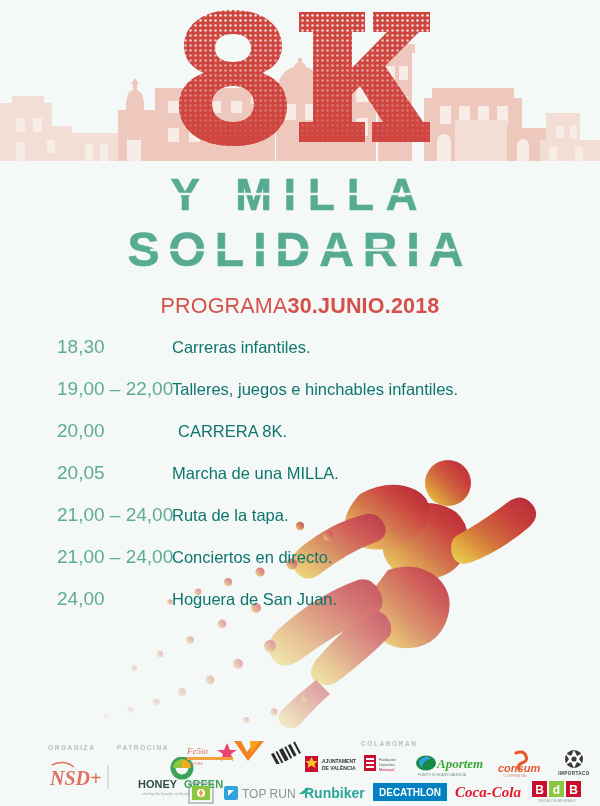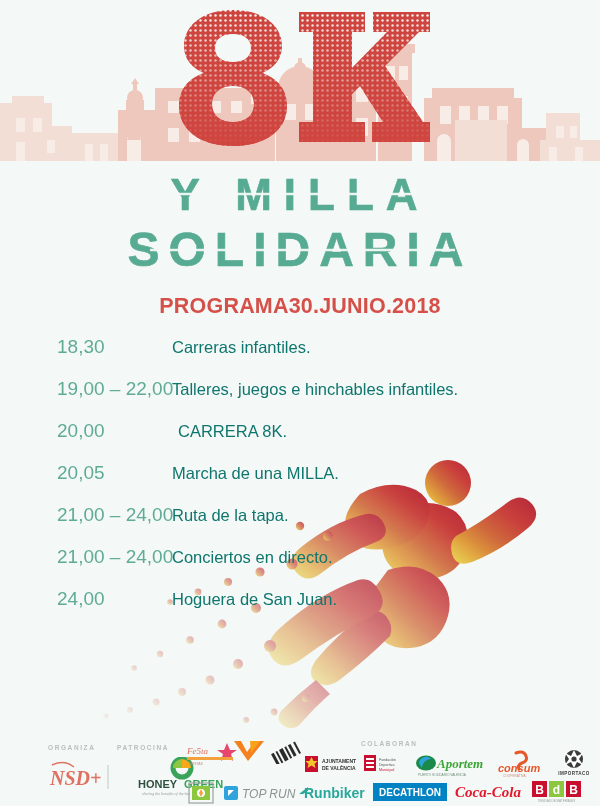--- a/index.html
+++ b/index.html
@@ -64,21 +64,21 @@
     left: 0;
     top: 294px;
     width: 600px;
     z-index: 3;
     text-align: center;
     color: #d6504a;
     font-size: 21.5px;
     letter-spacing: 0.2px;
     white-space: nowrap;
   }
-  .programa .pg-word { font-weight: 700; }
+  .programa .pg-word { font-weight: 400; }
   .programa .pg-date { font-weight: 700; }
 
   
   .schedule {
     position: absolute;
     left: 0;
     top: 336px;
     width: 600px;
     z-index: 3;
   }
@@ -488,21 +488,21 @@
 
     <div class="logo-box" style="left:186px; top:46px; width:30px; height:24px;">
       <svg width="30" height="24" viewBox="0 0 30 24">
         <rect x="3" y="2" width="24" height="20" fill="none" stroke="#9aa39d" stroke-width="1.2"></rect>
         <rect x="6" y="5" width="18" height="14" fill="#8dc63f"></rect>
         <circle cx="15" cy="12" r="4" fill="#ffffff"></circle>
         <path d="M15 8 l2 4 l-2 4 l-2 -4 z" fill="#f2a13c"></path>
       </svg>
     </div>
 
-    <div class="logo-box" style="left:222px; top:46px; width:74px; height:24px;font-style:italic;">
+    <div class="logo-box" style="left:222px; top:46px; width:74px; height:24px;">
       <svg width="74" height="24" viewBox="0 0 74 24">
         <rect x="2" y="5" width="14" height="14" rx="2" fill="#2ea3dc"></rect>
         <path d="M6 9 h6 l-6 6 z" fill="#ffffff"></path>
         <text x="20" y="17" font-family="'Liberation Sans', sans-serif" font-size="12" fill="#8a9490">TOP RUN</text>
       </svg>
     </div>
 
     <div class="logo-box" style="left:296px; top:45px; width:76px; height:24px;">
       <svg width="76" height="24" viewBox="0 0 76 24">
         <path d="M3 14 l9 -7 l0 4 l-5 3 z" fill="#2aa79b"></path>

